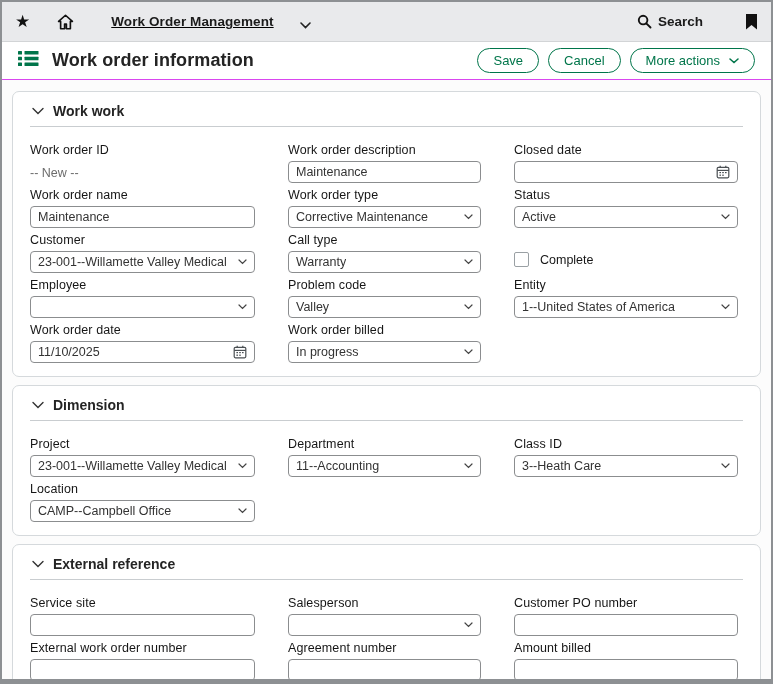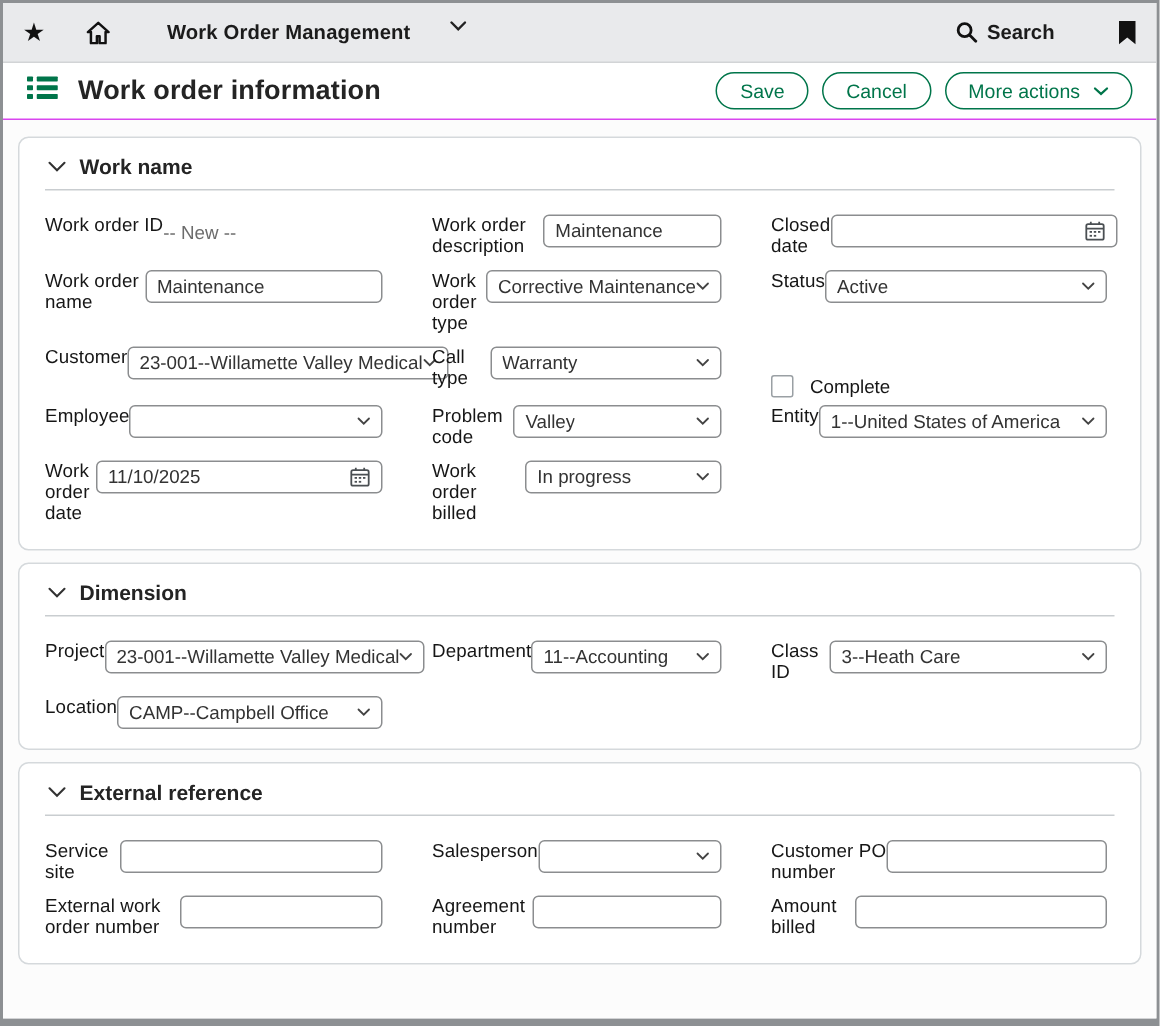--- a/index.html
+++ b/index.html
@@ -11,21 +11,21 @@
     display:flex; flex-direction:column; overflow:hidden;
   }
   
   .topbar{
     height:40px; flex:0 0 40px; background:#e9eaec; border-bottom:1px solid #d2d4d6;
     display:flex; align-items:center; padding:0 13px;
   }
   .topbar .icon-btn{ display:flex; align-items:center; cursor:pointer; }
   .star{ font-size:17px; color:#111; line-height:1; }
   .home{ margin-left:26px; }
-  .appmenu{ display:flex; align-items:flex-start; margin-left:36px; cursor:pointer; }
+  .appmenu{ display:flex; align-items:flex-end; margin-left:36px; cursor:pointer;text-decoration:underline; }
   .appmenu-label{ font-size:13.5px; font-weight:700; color:#1b1b1b; letter-spacing:.1px; }
   .appmenu .chev{ margin-left:26px; display:flex; }
   .topbar-right{ margin-left:auto; display:flex; align-items:center; }
   .searchbox{ display:flex; align-items:flex-start; gap:6px; cursor:pointer; }
   .search-label{ font-size:13.5px; font-weight:700; color:#1b1b1b; }
   .bookmark{ margin-left:42px; }
   
   .pagehead{
     height:38px; flex:0 0 38px; background:#ffffff; border-bottom:1px solid #d946ef;
     display:flex; align-items:center; padding:0 16px;
@@ -43,21 +43,21 @@
     background:#fff; border:1px solid #d5d9dc; border-radius:7px;
     padding:9px 17px 13px; margin-bottom:8px;
   }
   .sect-head{ display:flex; align-items:center; gap:9px; cursor:pointer; padding:2px 0 0 2px; }
   .sect-title{ font-size:14px; font-weight:700; color:#242424; }
   .sect-rule{ border:none; border-top:1px solid #c9cdd0; margin:7px 0 16px; }
   .grid{
     display:grid; grid-template-columns:225px 193px 224px;
     column-gap:33px; row-gap:5px; align-items:start;
   }
-  .field{ display:flex; }
+  .field{ display:flex; flex-direction:column; }
   .field .lbl{ font-size:12.5px; color:#161616; margin-bottom:4px; letter-spacing:.1px; }
   .static-val{ font-size:12.5px; color:#6c6c6c; margin-top:5px; }
   .control{
     height:22px; border:1px solid #8b8d8f; border-radius:4px; background:#fff;
     display:flex; align-items:center; padding:0 7px; width:100%;
   }
   input.text{
     height:22px; width:100%; border:1px solid #8b8d8f; border-radius:4px;
     font-family:inherit; font-size:12.5px; color:#333; padding:0 7px; background:#fff; outline:none;
   }
@@ -148,21 +148,21 @@
 
   <div class="content">
 
     <div class="card">
       <div class="sect-head">
         <span class="ico">
           <svg width="12" height="8" viewBox="0 0 12 8">
               <polyline points="1,1.5 6,6.5 11,1.5" fill="none" stroke="#333" stroke-width="1.4" stroke-linecap="round"></polyline>
             </svg>
         </span>
-        <span class="sect-title">Work name</span>
+        <span class="sect-title">Work work</span>
       </div>
       <hr class="sect-rule">
       <div class="grid">
 
         <div class="field">
           <span class="lbl">Work order ID</span>
           <span class="static-val">-- New --</span>
         </div>
         <div class="field">
           <span class="lbl">Work order description</span>

